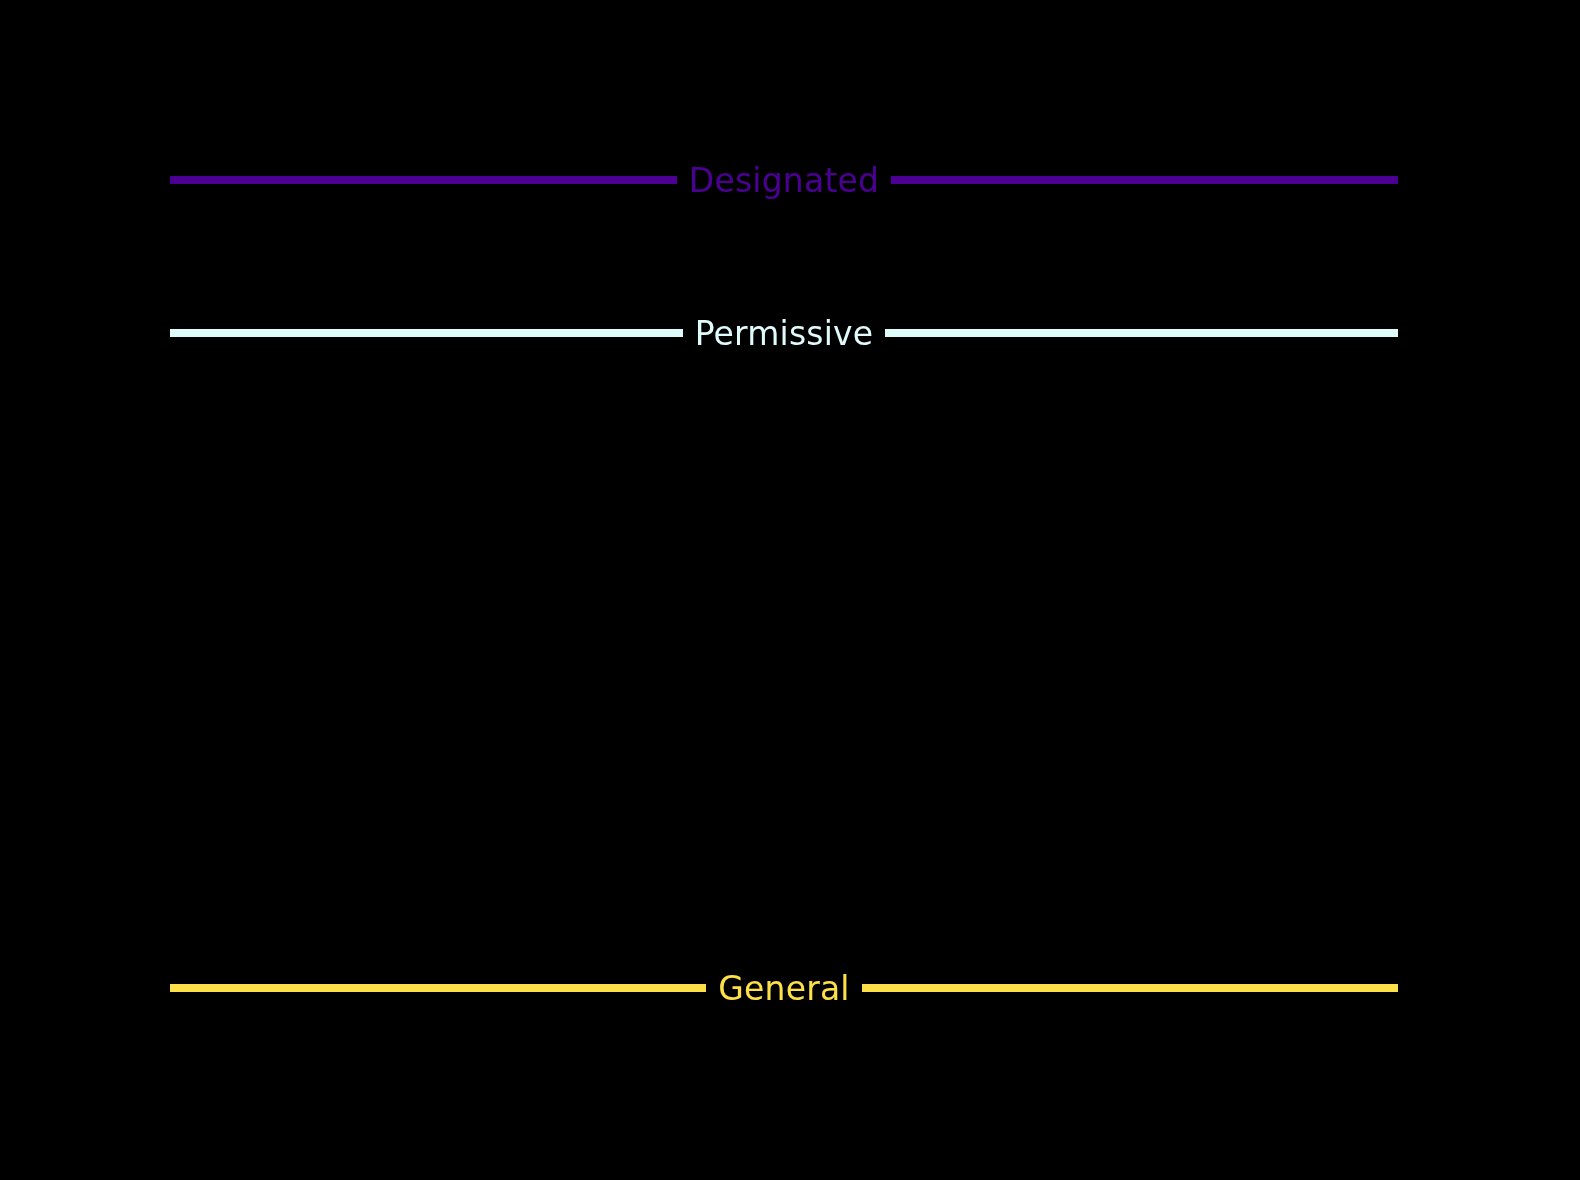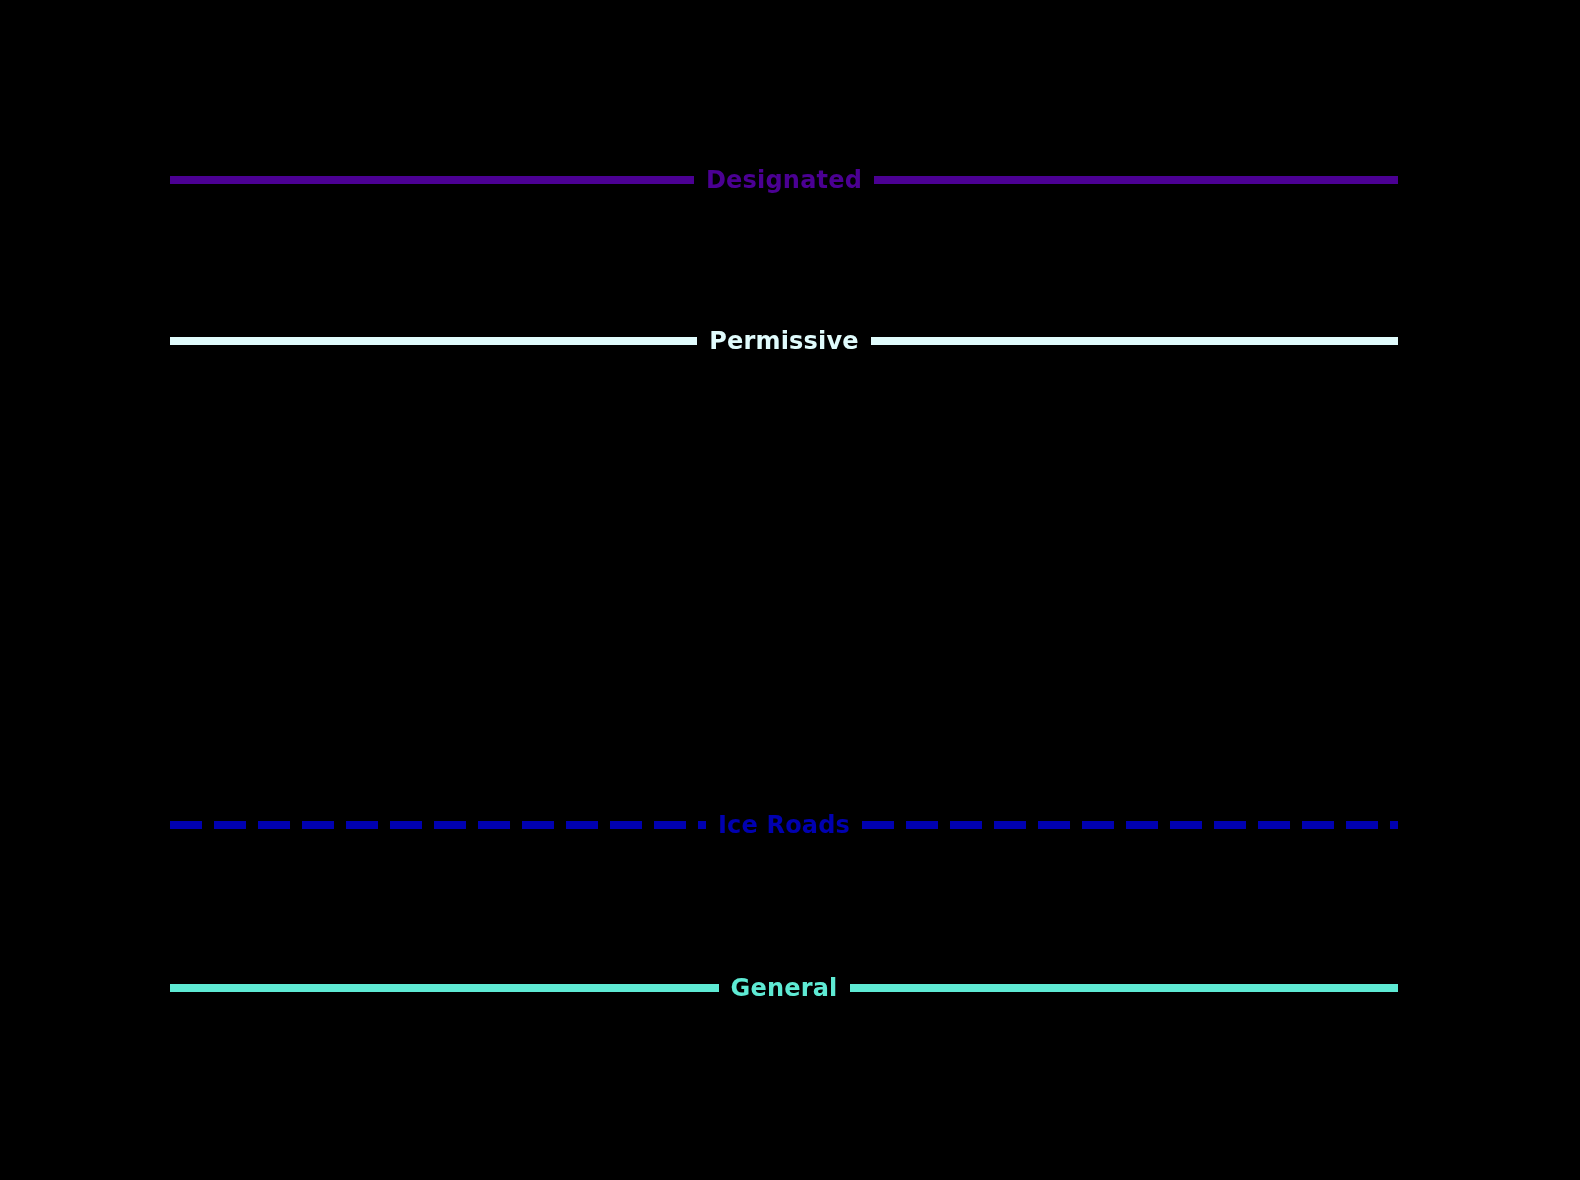--- a/index.html
+++ b/index.html
@@ -43,51 +43,46 @@
     background-repeat: repeat-x;
     background-size: 44px 8px;
   }
   .rule.left {
     margin-right: 12px;
   }
   .rule.right {
     margin-left: 12px;
   }
   .legend-label {
-    font-size: 24px;
-    font-weight: bold;
+    font-size: 33px;
+    font-weight: normal;
     line-height: 1;
     white-space: nowrap;
     letter-spacing: 0.2px;
   }
 </style>
 </head>
 <body>
 
 <div id="legend-canvas">
 
   <div class="legend-row" style="top:180px; color:#4B0093;">
     <span class="rule solid left"></span>
     <span class="legend-label">Designated</span>
     <span class="rule solid right"></span>
   </div>
 
-  <div class="legend-row" style="top:341px; color:#E0FBFC;">
+  <div class="legend-row" style="top:333px; color:#E0FBFC;">
     <span class="rule solid left"></span>
     <span class="legend-label">Permissive</span>
     <span class="rule solid right"></span>
   </div>
 
 
 
-  <div class="legend-row" style="top:825px; color:#0000B0;">
-    <span class="rule dashed left"></span>
-    <span class="legend-label">Ice Roads</span>
-    <span class="rule dashed right"></span>
-  </div>
 
-  <div class="legend-row" style="top:988px; color:#5eead4;text-align:center;">
+  <div class="legend-row" style="top:988px; color:#fde047;text-align:center;">
     <span class="rule solid left"></span>
     <span class="legend-label">General</span>
     <span class="rule solid right"></span>
   </div>
 
 </div>
 
 </body></html>

